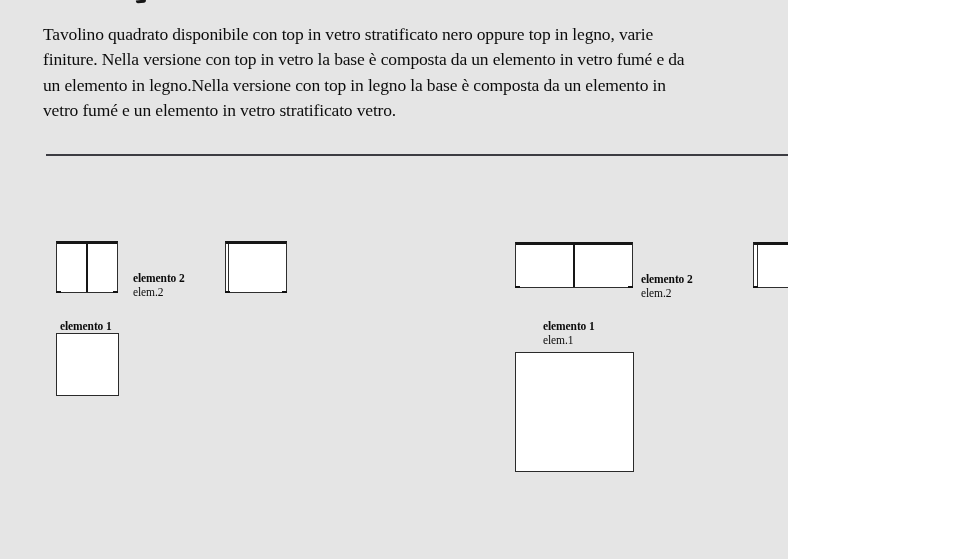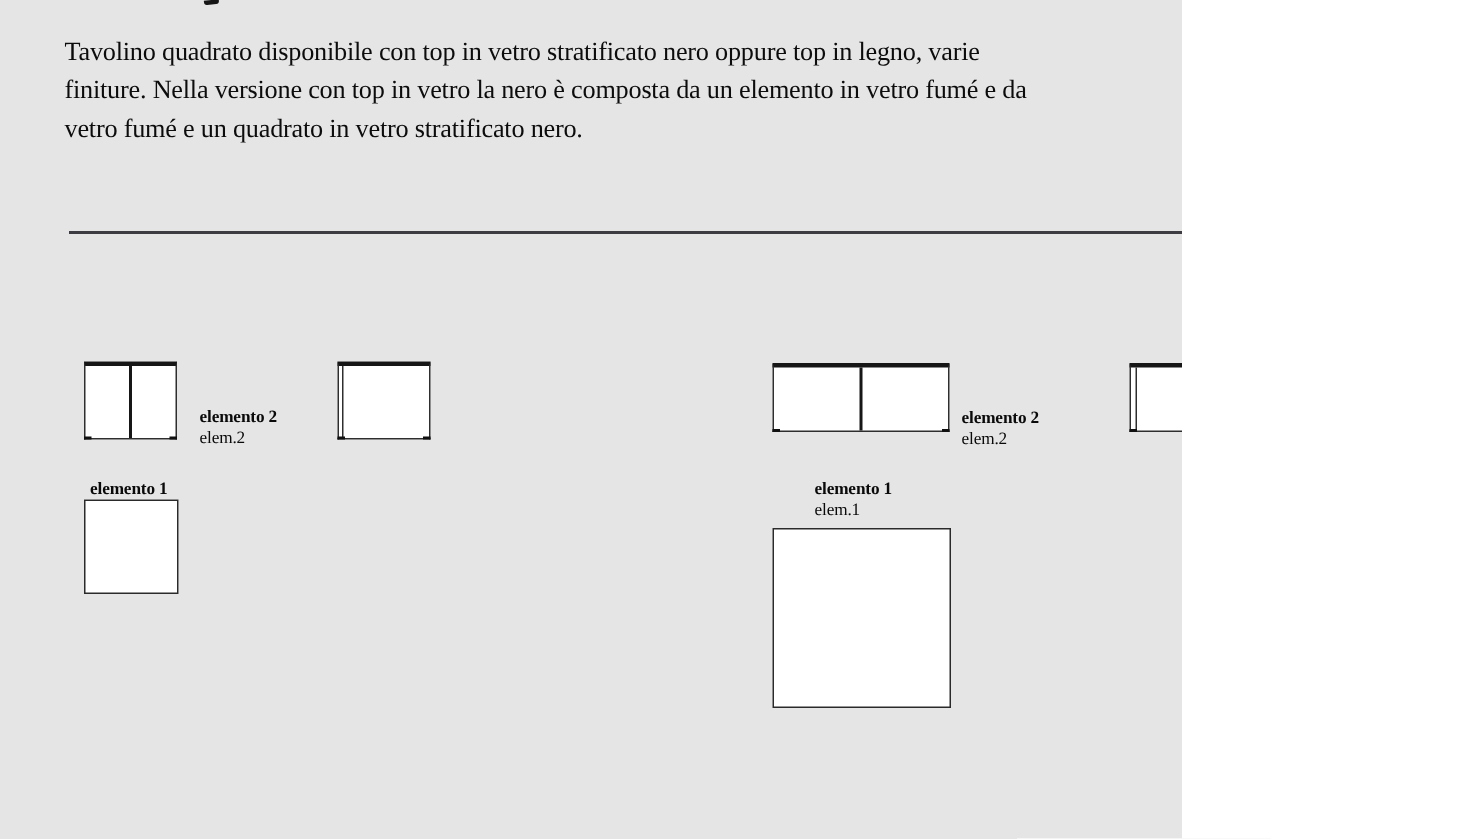--- a/index.html
+++ b/index.html
@@ -87,22 +87,23 @@
 </style>
 </head>
 <body>
 
 <div class="page">
 
   <div class="frag"></div>
 
   <div class="intro">
     <div class="intro-line">Tavolino quadrato disponibile con top in vetro stratificato nero oppure top in legno, varie</div>
-    <div class="intro-line">finiture. Nella versione con top in vetro la nero è composta da un elemento in vetro fumé e da</div>
-    <div class="intro-line">vetro fumé e un quadrato in vetro stratificato nero.</div>
+    <div class="intro-line">finiture. Nella versione con top in vetro la base è composta da un elemento in vetro fumé e da</div>
+    <div class="intro-line">un elemento in legno.Nella versione con top in legno la base è composta da un elemento in</div>
+    <div class="intro-line">vetro fumé e un elemento in vetro stratificato vetro.</div>
   </div>
 
   <div class="rule"></div>
 
   <div class="draw topband" style="left:56px; top:241px; width:62px; height:52px;">
     <div class="divider" style="left:28.5px; width:2.3px;"></div>
     <div class="foot l"></div>
     <div class="foot r"></div>
   </div>
 

